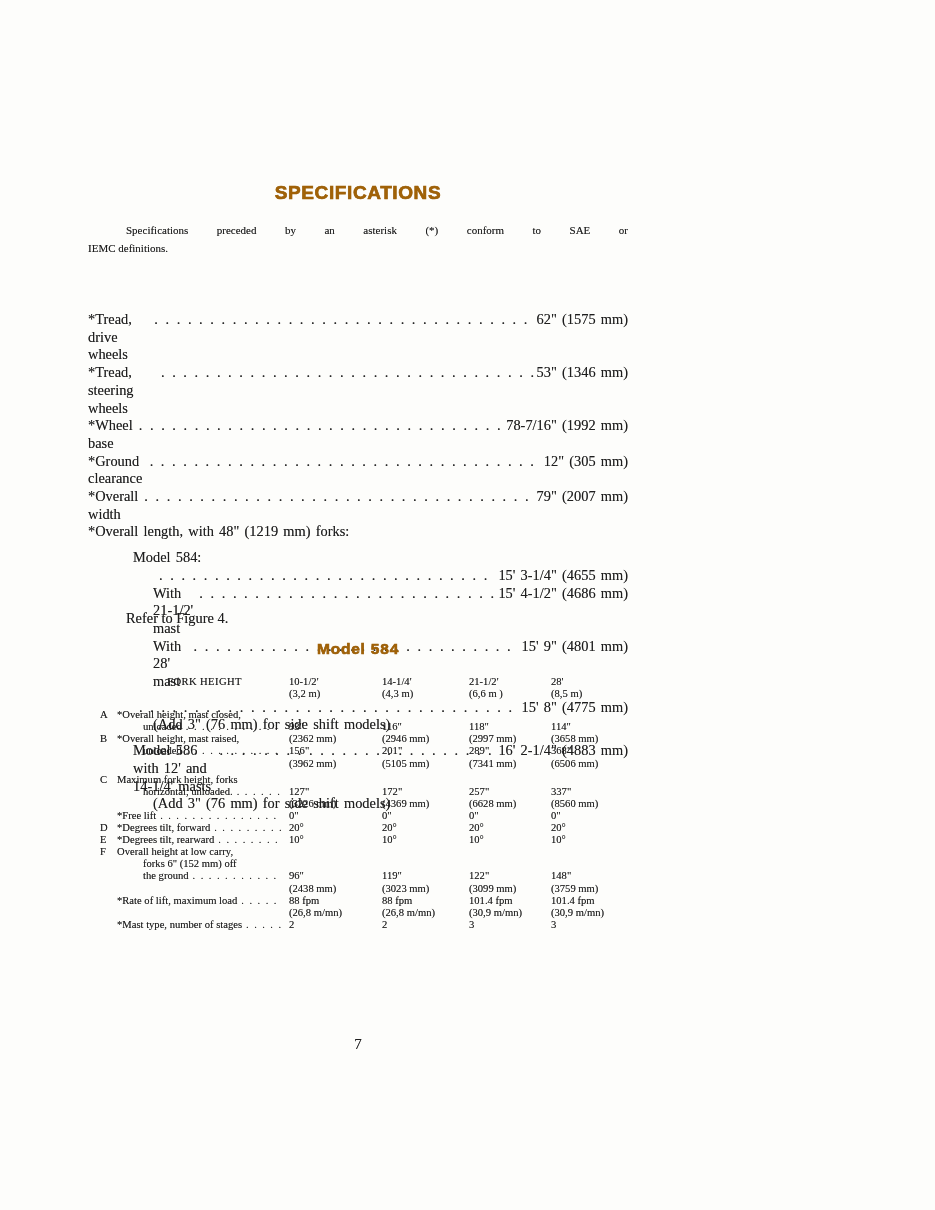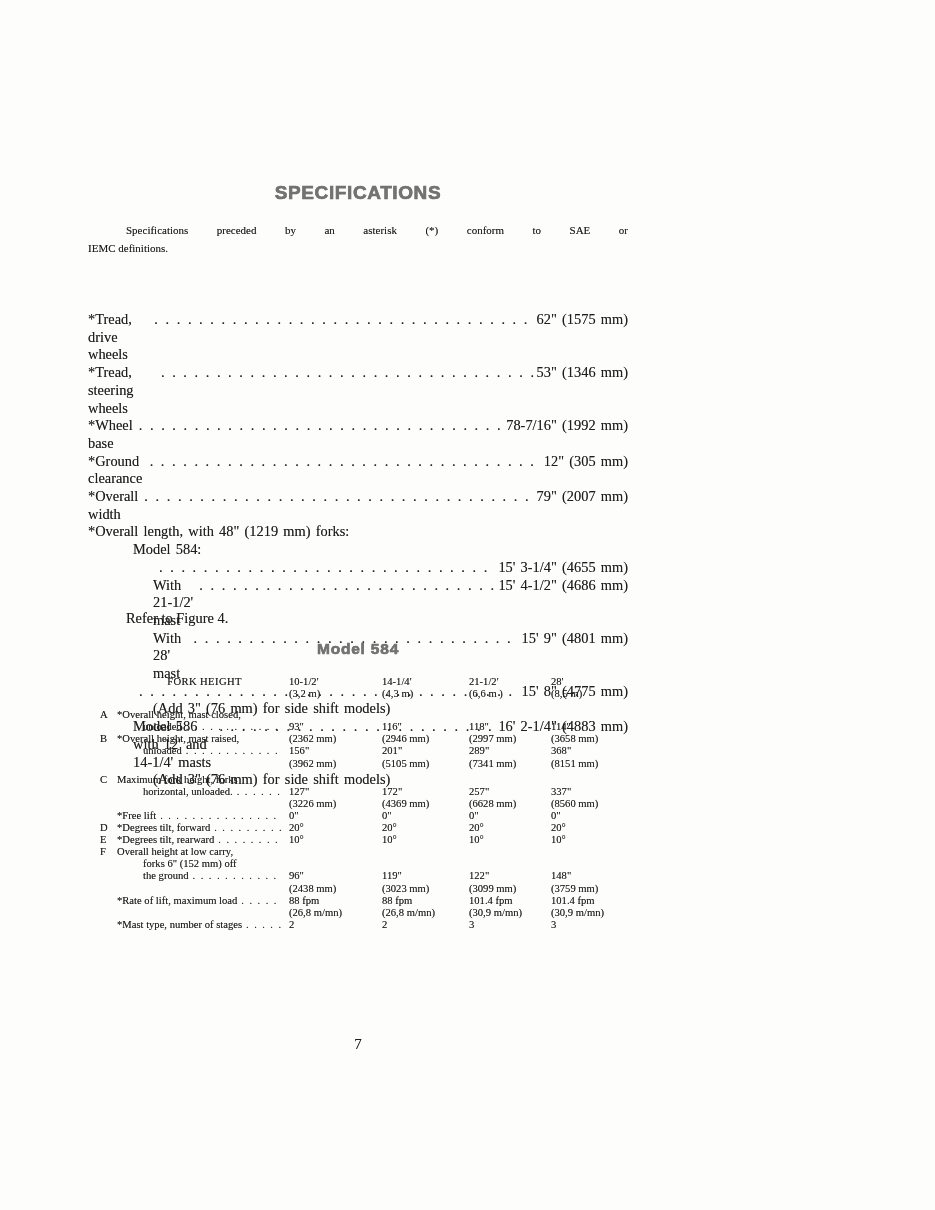--- a/index.html
+++ b/index.html
@@ -7,38 +7,38 @@
     position:relative; width:935px; height:1210px; overflow:hidden;
     background:#fdfdfb;
     font-family:"Liberation Serif", serif;
     color:#1e1e1e;
     text-shadow:0 0 0.4px rgba(30,30,30,0.55);
   }
   
   .h-wrap { position:absolute; left:88px; width:540px; text-align:center; }
   .gothic {
     font-family:"Liberation Sans", sans-serif; font-weight:700;
-    -webkit-text-stroke:0.6px currentColor; color:#737373;
+    -webkit-text-stroke:0.6px currentColor; color:#a16207;
   }
   .title       { top:182px; font-size:19px; letter-spacing:0.6px; }
   .dim-head    { top:273px; font-size:17px; letter-spacing:2px; }
   .op-head     { top:574px; font-size:17px; letter-spacing:2px; }
   .model-head  { top:640px; font-size:15.5px; letter-spacing:0.8px; }
 
   
   .intro { position:absolute; left:88px; top:222px; width:540px;
            font-size:11px; line-height:17.8px; }
   .intro .line-1 { text-align:justify; text-align-last:justify; text-indent:38px; }
   .intro .line-2 { text-align:left; }
 
   
   .dims { position:absolute; left:88px; top:311px; width:540px;
           font-size:14.4px; line-height:17.7px; word-spacing:1.6px; }
   .dim-row { display:flex; align-items:baseline; }
-  .ind-1 { padding-left:45px; }
+  .ind-1 { padding-left:45px;margin-top:8px; }
   .ind-2 { padding-left:65px; }
   .leader { flex:1 1 auto; min-width:0; overflow:hidden; white-space:nowrap;
             letter-spacing:2px; margin:0 3px 0 6px; word-spacing:0; color:#262626; }
   .dim-value { white-space:nowrap; }
 
   
   .fig-note { position:absolute; left:126px; top:610px; font-size:14.4px; }
 
   
   .op-table { position:absolute; left:100px; top:676px; width:545px;
@@ -203,21 +203,21 @@
         <span class="tbl-val">368"</span>
       </div>
       <div class="tbl-line">
         <span class="tbl-letter"></span>
         <span class="tbl-label">
           <span class="tbl-label-text"></span>
         </span>
         <span class="tbl-val">(3962 mm)</span>
         <span class="tbl-val">(5105 mm)</span>
         <span class="tbl-val">(7341 mm)</span>
-        <span class="tbl-val">(8151 mm)</span>
+        <span class="tbl-val">(6506 mm)</span>
       </div>
       <div class="tbl-line gap-sm">
         <span class="tbl-letter">C</span>
         <span class="tbl-label">
           <span class="tbl-label-text">Maximum fork height, forks</span>
         </span>
         <span class="tbl-val"></span>
         <span class="tbl-val"></span>
         <span class="tbl-val"></span>
         <span class="tbl-val"></span>

